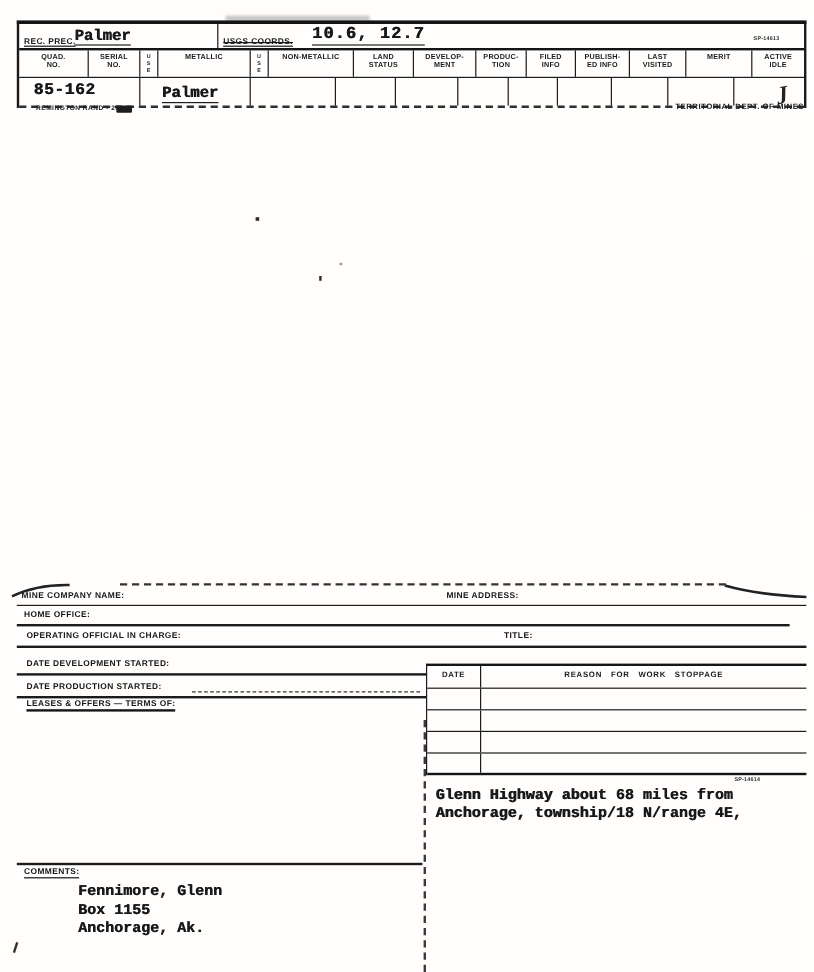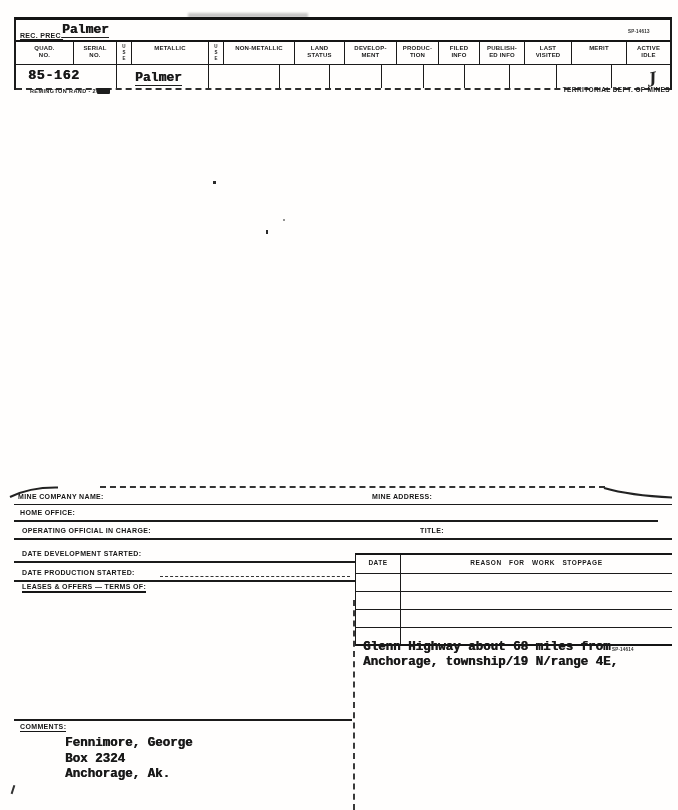--- a/index.html
+++ b/index.html
@@ -54,38 +54,42 @@
   .worktable{position:absolute;left:355px;top:553px;width:317px;box-sizing:border-box;
              border-top:2.5px solid #161616;border-left:1.5px solid #1b1b1b;}
   .wrow{display:flex;height:18px;border-bottom:1.5px solid #1b1b1b;box-sizing:border-box;}
   .wrow.whead{height:19px;}
   .wrow.wlast{border-bottom:2px solid #141414;}
   .wdate{flex:0 0 45px;border-right:1.5px solid #1b1b1b;box-sizing:border-box;
          text-align:center;font-size:6.5px;font-weight:bold;padding-top:4px;letter-spacing:.5px;}
   .wreason{flex:1;text-align:center;font-size:6.5px;font-weight:bold;padding-top:4px;
            letter-spacing:.6px;word-spacing:5px;}
   .vdash{position:absolute;left:353px;top:600px;height:210px;border-left:2px dashed #3a3a3a;}
-  .locblock{position:absolute;left:363px;top:640px;font-size:12.5px;line-height:14.5px;}
+  .locblock{position:absolute;left:363px;top:656px;font-size:12.5px;line-height:14.5px;}
   .cmtblock{position:absolute;left:65px;top:736px;font-size:12.5px;line-height:15.5px;}
   .typedline{display:block;white-space:nowrap;}
   .tick{position:absolute;left:12px;top:785px;width:1.6px;height:9px;background:#333;transform:rotate(18deg);}
   .edgecurl{position:absolute;left:0;top:480px;}
   .minedash{position:absolute;left:100px;top:486px;width:505px;border-top:2.2px dashed #333;}
 </style>
 </head>
 <body>
 
 <div class="page">
 
   <div class="smudge"></div>
   <div class="toptable">
     <div class="trow r1">
       <div class="cell r1a">
         <span class="toplabel">REC. PREC.</span>
         <span class="typed v-r1 v-palmer">Palmer</span>
+      </div>
+      <div class="cell r1c">
+        <span class="toplabel struck">USGS COORDS.</span>
+        <span class="typed v-r1 v-coords">10.6, 12.7</span>
       </div>
     </div>
     <div class="trow r2">
       <div class="cell hcell cw1">QUAD.
 NO.</div>
       <div class="cell hcell cw2">SERIAL
 NO.</div>
       <div class="cell hcell usecell cw3">U
 S
 E</div>
@@ -186,25 +190,25 @@
         <div class="wdate"></div>
         <div class="wreason"></div>
       </div>
   </div>
   <div class="formno fn-mid">SP-14614</div>
 
   <div class="vdash"></div>
 
   <div class="locblock typed">
     <span class="typedline">Glenn Highway about 68 miles from</span>
-    <span class="typedline">Anchorage, township/19 N/range 4E,</span>
+    <span class="typedline">Anchorage, township/18 N/range 4E,</span>
   </div>
 
   <div class="rule" style="left:14px;top:719px;width:338px;border-top-width:2.5px;"></div>
   <div class="llabel" style="left:20px;top:723px;border-bottom:1.6px solid #161616;padding-bottom:1px;">COMMENTS:</div>
   <div class="cmtblock typed">
-    <span class="typedline">Fennimore, George</span>
-    <span class="typedline">Box 2324</span>
+    <span class="typedline">Fennimore, Glenn</span>
+    <span class="typedline">Box 1155</span>
     <span class="typedline">Anchorage, Ak.</span>
   </div>
 
   <div class="tick"></div>
 </div>
 
 </body></html>

